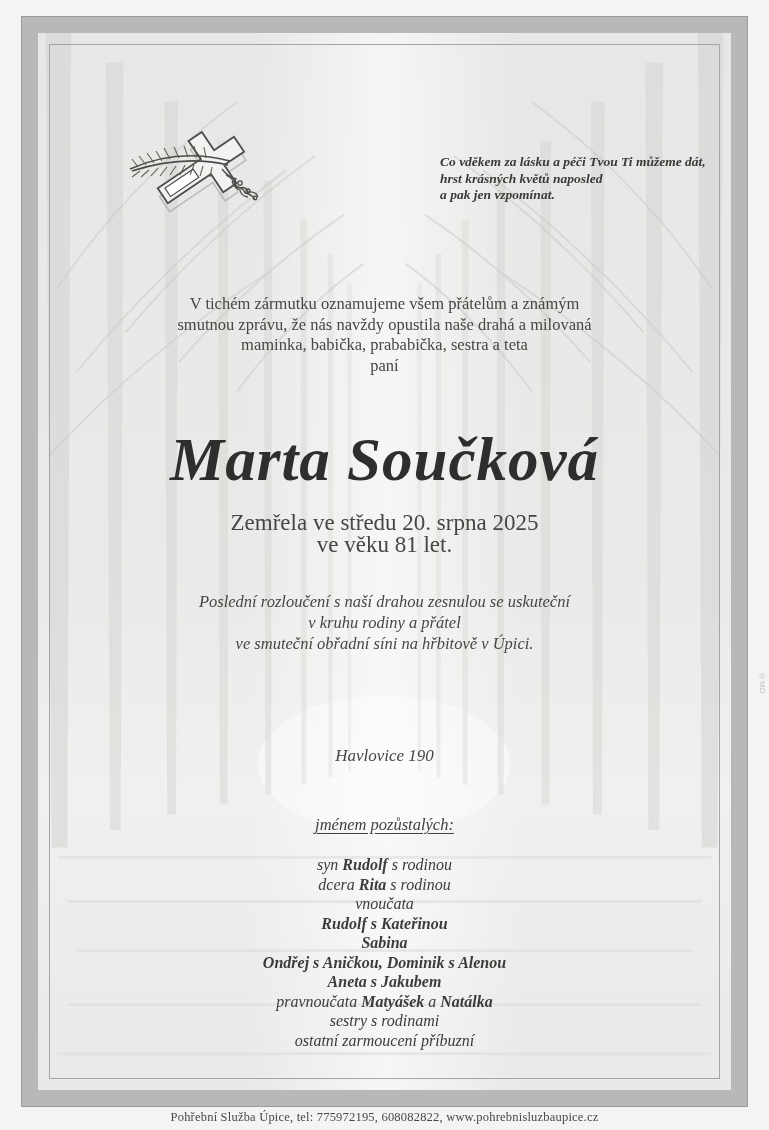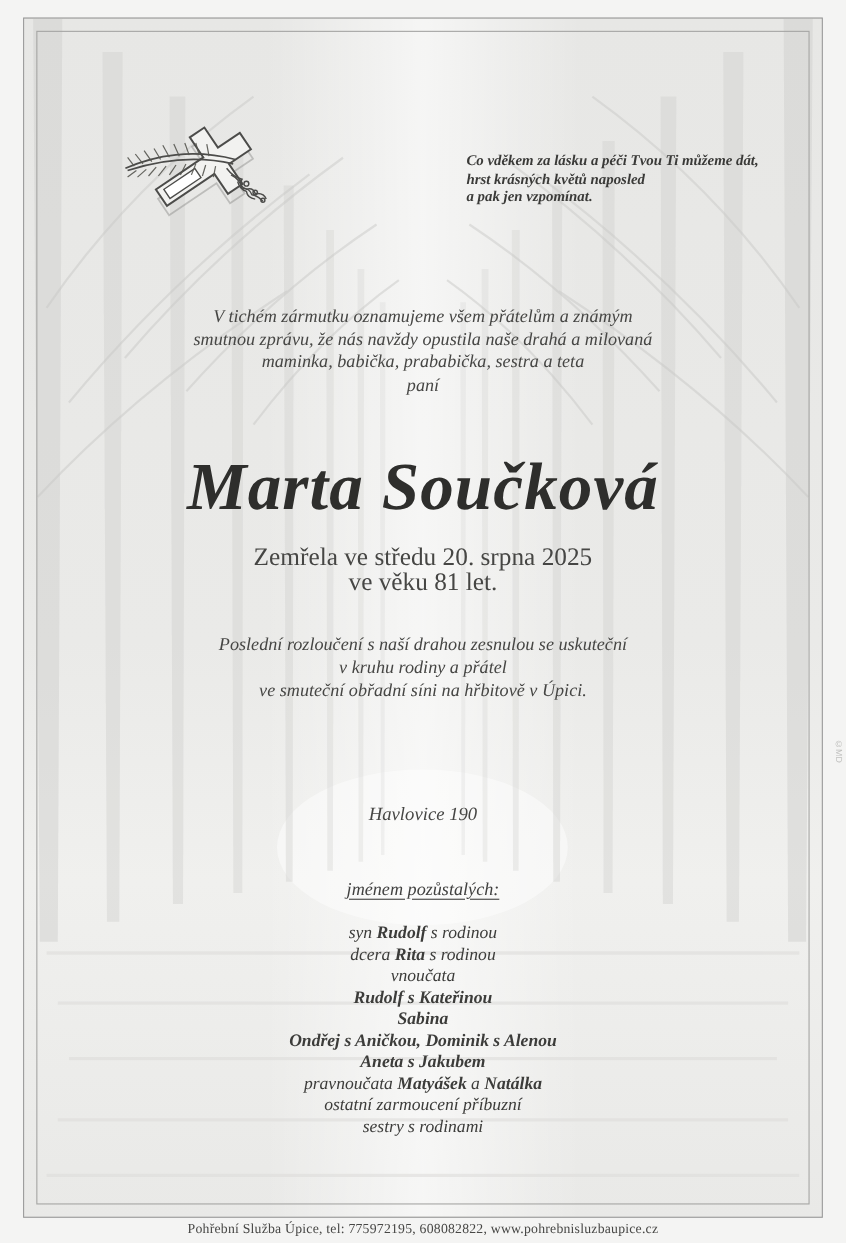--- a/index.html
+++ b/index.html
@@ -8,21 +8,21 @@
     font-family:"Liberation Serif","DejaVu Serif",serif;
     background:#f3f3f2;
     overflow:hidden;
   }
   .page{position:relative;width:769px;height:1130px;background:#f4f4f3;}
   
   .frame{
     position:absolute;left:21px;top:16px;right:21px;height:1091px;
     border:1px solid #9b9b9b;
     background:#b8b8b6;
-    padding:0;
+    padding:16px;
     box-sizing:border-box;
   }
   .inner-bg{
     position:relative;width:100%;height:100%;
     background:linear-gradient(to bottom,#e7e7e5 0%,#eaeae8 52%,#f0f0ee 72%,#e9e9e7 100%);
     overflow:hidden;
   }
   .trees{position:absolute;left:0;top:0;width:100%;height:100%;}
   .inner-line{
     position:absolute;left:11px;top:11px;right:11px;bottom:11px;
@@ -31,21 +31,21 @@
   }
   .abs{position:absolute;}
   .ctr{left:0;right:0;text-align:center;}
   .poem{
     left:402px;top:121px;
     font-size:13.5px;line-height:16.5px;
     font-weight:700;font-style:italic;color:#3a3a38;
   }
   .announce{
     top:261px;font-size:16.5px;line-height:20.5px;
-    font-style:italic;color:#464644;
+    color:#464644;
   }
   .deceased{
     top:366px;font-size:61px;line-height:64px;
     font-weight:700;font-style:italic;color:#2e2e2c;
     letter-spacing:1px;
     margin-top:29px;
   }
   .death{
     top:479px;font-size:23px;line-height:22px;
     color:#464644;
@@ -216,22 +216,22 @@
 
       <div class="abs ctr mourners">
         <div class="line"><span>syn </span><span class="b">Rudolf</span><span> s rodinou</span></div>
         <div class="line"><span>dcera </span><span class="b">Rita</span><span> s rodinou</span></div>
         <div class="line"><span>vnoučata</span></div>
         <div class="line"><span class="b">Rudolf s Kateřinou</span></div>
         <div class="line"><span class="b">Sabina</span></div>
         <div class="line"><span class="b">Ondřej s Aničkou, Dominik s Alenou</span></div>
         <div class="line"><span class="b">Aneta s Jakubem</span></div>
         <div class="line"><span>pravnoučata </span><span class="b">Matyášek</span><span> a </span><span class="b">Natálka</span></div>
+        <div class="line"><span>sestry s rodinami</span></div>
         <div class="line"><span>ostatní zarmoucení příbuzní</span></div>
-        <div class="line"><span>sestry s rodinami</span></div>
       </div>
 
     </div>
   </div>
 
   <div class="footer">Pohřební Služba Úpice, tel: 775972195, 608082822,  www.pohrebnisluzbaupice.cz</div>
 
   <div class="watermark">©MD</div>
 
 </div>

